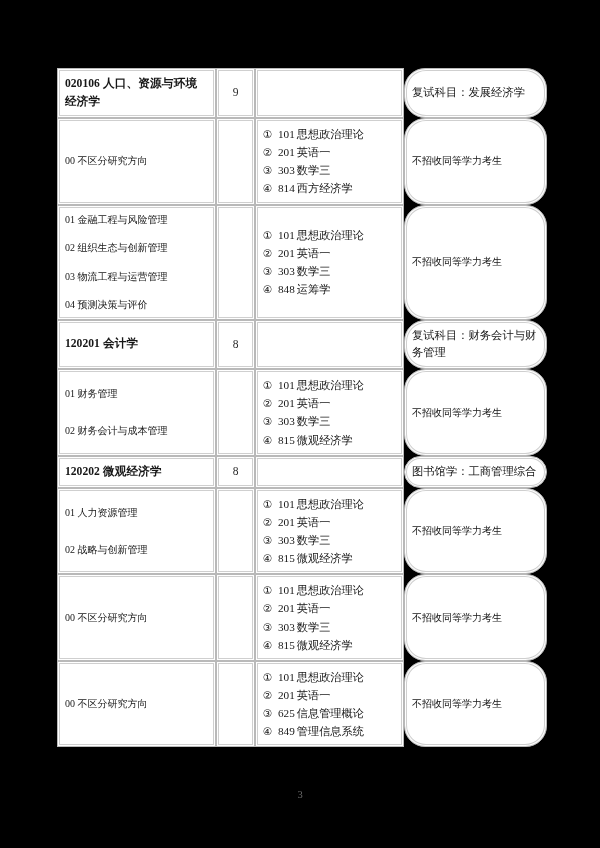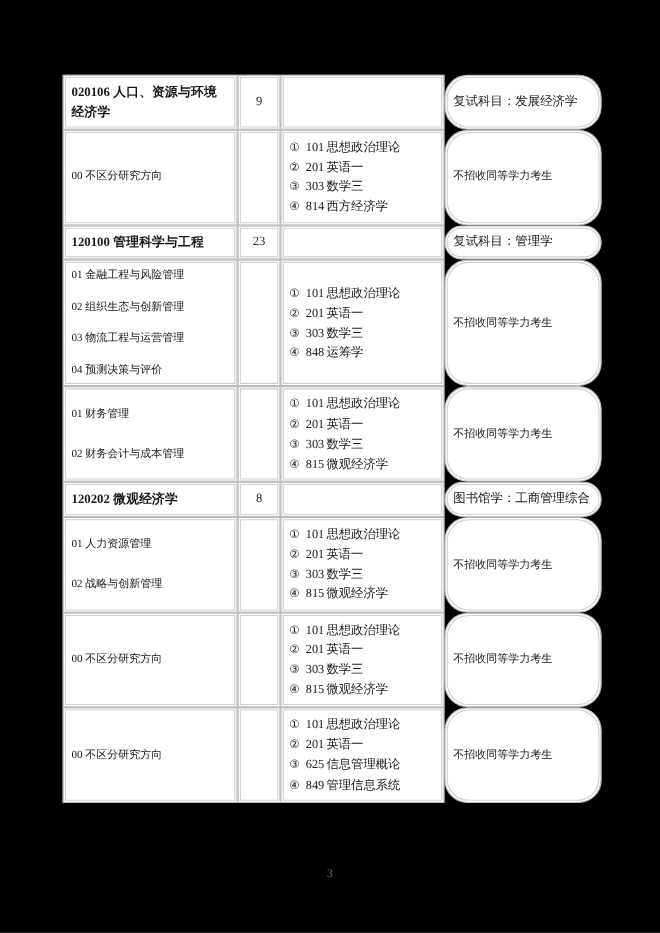--- a/index.html
+++ b/index.html
@@ -164,36 +164,20 @@
                 <li><span class="circ">④</span><span class="subj-code">814</span><span>西方经济学</span></li>
               </ul>
             </div>
           </td>
           <td class="c4">
             <div class="cell note">不招收同等学力考生</div>
           </td>
         </tr>
         <tr>
           <td class="c1">
-            <div class="cell prog-name"><span class="code">120100</span> <span>管理科学与工程</span></div>
-          </td>
-          <td class="c2">
-            <div class="cell cell-center">23</div>
-          </td>
-          <td class="c3">
-            <div class="cell">
-              <div class="empty-cell"></div>
-            </div>
-          </td>
-          <td class="c4">
-            <div class="cell retest">复试科目：管理学</div>
-          </td>
-        </tr>
-        <tr>
-          <td class="c1">
             <div class="cell">
               <ul class="dir-list spaced">
                 <li>01 金融工程与风险管理</li>
                 <li>02 组织生态与创新管理</li>
                 <li>03 物流工程与运营管理</li>
                 <li>04  预测决策与评价</li>
               </ul>
             </div>
           </td>
           <td class="c2">
@@ -208,20 +192,36 @@
                 <li><span class="circ">④</span><span class="subj-code">848</span><span>运筹学</span></li>
               </ul>
             </div>
           </td>
           <td class="c4">
             <div class="cell note">不招收同等学力考生</div>
           </td>
         </tr>
         <tr>
           <td class="c1">
+            <div class="cell prog-name"><span class="code">120201</span> <span>会计学</span></div>
+          </td>
+          <td class="c2">
+            <div class="cell cell-center">8</div>
+          </td>
+          <td class="c3">
+            <div class="cell">
+              <div class="empty-cell"></div>
+            </div>
+          </td>
+          <td class="c4">
+            <div class="cell retest">复试科目：财务会计与财务管理</div>
+          </td>
+        </tr>
+        <tr>
+          <td class="c1">
             <div class="cell">
               <ul class="dir-list spaced2">
                 <li>01 财务管理</li>
                 <li>02 财务会计与成本管理</li>
               </ul>
             </div>
           </td>
           <td class="c2">
             <div class="cell cell-center"></div>
           </td>

